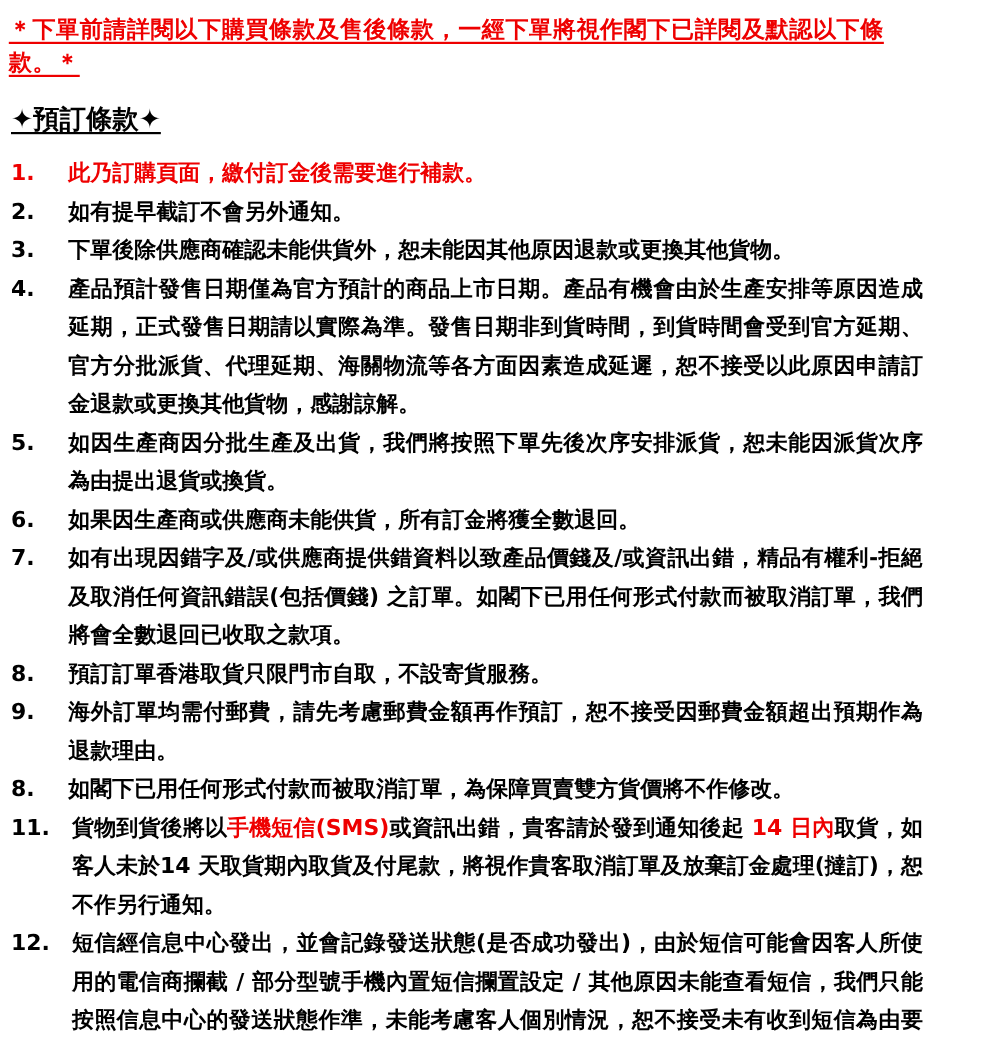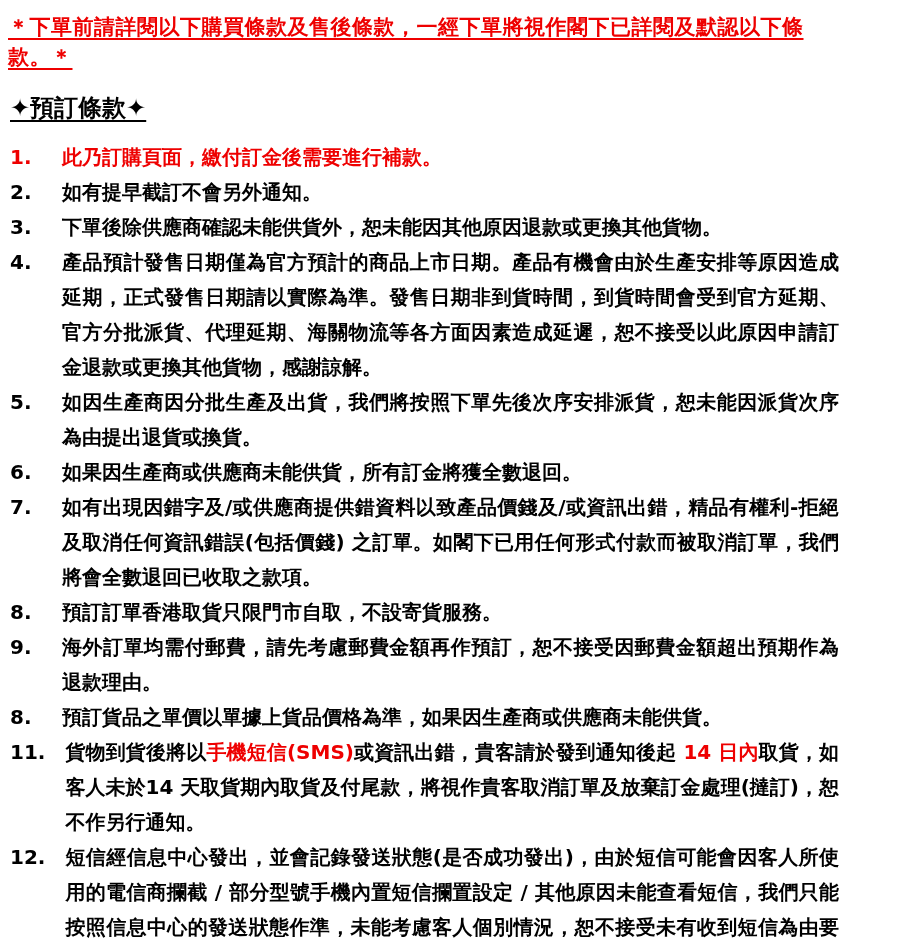--- a/index.html
+++ b/index.html
@@ -125,21 +125,21 @@
       <li class="term">
         <span class="num">8.</span>
         <span class="content"><span class="seg-normal">預訂訂單香港取貨只限門市自取，不設寄貨服務。</span></span>
       </li>
       <li class="term">
         <span class="num">9.</span>
         <span class="content"><span class="seg-normal">海外訂單均需付郵費，請先考慮郵費金額再作預訂，恕不接受因郵費金額超出預期作為退款理由。</span></span>
       </li>
       <li class="term">
         <span class="num">8.</span>
-        <span class="content"><span class="seg-normal">預訂貨品之單價以單據上貨品價格為準，如果因生產商或供應商未能供貨。</span></span>
+        <span class="content"><span class="seg-normal">如閣下已用任何形式付款而被取消訂單，為保障買賣雙方貨價將不作修改。</span></span>
       </li>
       <li class="term">
         <span class="num">11.</span>
         <span class="content"><span class="seg-normal">貨物到貨後將以</span><span class="seg-red-underline">手機短信(SMS)</span><span class="seg-normal">或資訊出錯，貴客請於發到通知後起 </span><span class="seg-red-underline">14 日內</span><span class="seg-normal">取貨，如客人未於14 天取貨期內取貨及付尾款，將視作貴客取消訂單及放棄訂金處理(撻訂)，恕不作另行通知。</span></span>
       </li>
       <li class="term">
         <span class="num">12.</span>
         <span class="content"><span class="seg-normal">短信經信息中心發出，並會記錄發送狀態(是否成功發出)，由於短信可能會因客人所使用的電信商攔截 / 部分型號手機內置短信攔置設定 / 其他原因未能查看短信，我們只能按照信息中心的發送狀態作準，未能考慮客人個別情況，恕不接受未有收到短信為由要求取回已撻訂的貨物或訂金。</span></span>
       </li>
       <li class="term">

